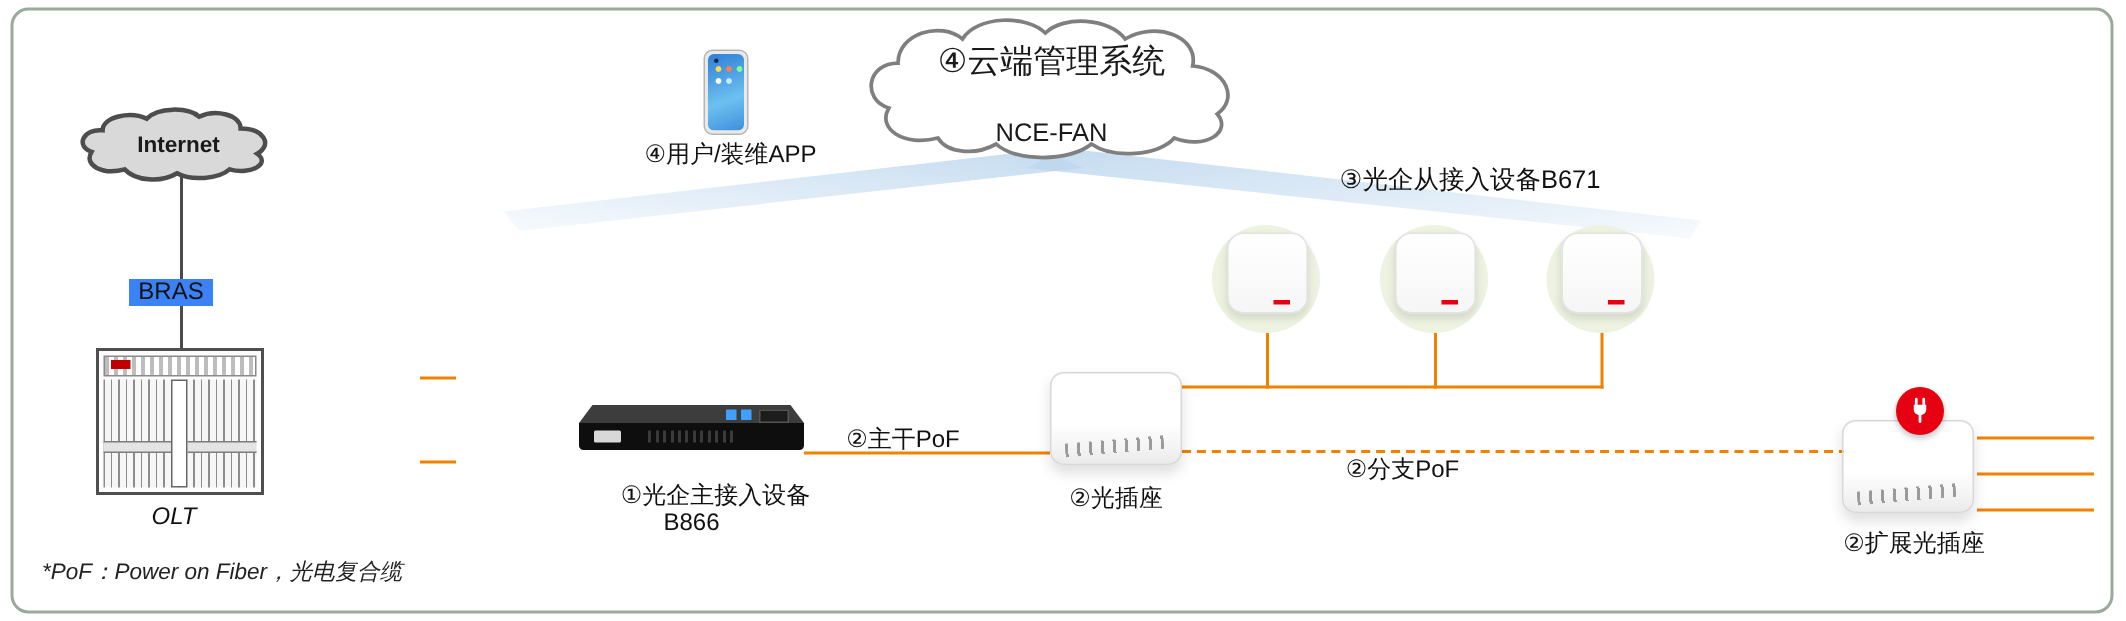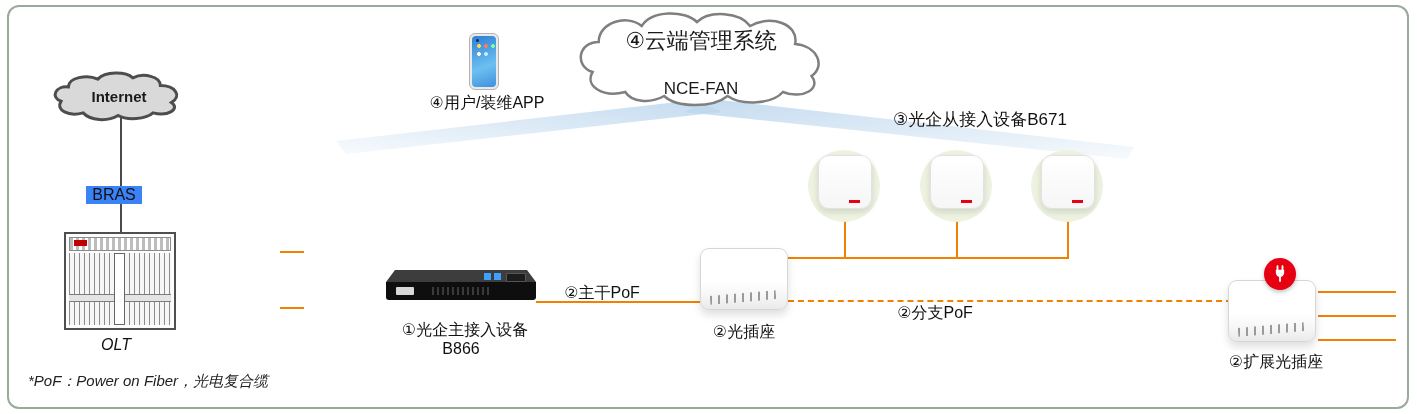--- a/index.html
+++ b/index.html
@@ -135,21 +135,21 @@
 
   <div id="b866">
     <div class="top"></div>
     <div class="body"></div>
     <div class="port-b1"></div>
     <div class="port-b2"></div>
     <div class="port-d"></div>
     <div class="tag"></div>
     <div class="vents"></div>
   </div>
-  <div class="lbl" style="left:375px;top:320px;width:180px;">①光企主接入设备</div>
+  <div class="lbl" style="left:387px;top:320px;width:180px;">①光企主接入设备</div>
   <div class="lbl" style="left:371px;top:340px;width:180px;">B866</div>
 
   <div class="oline" style="left:536px;top:301px;width:164px;height:2px;"></div>
   <div class="lbl" style="left:547px;top:283px;width:110px;">②主干PoF</div>
 
   <div id="socket" class="wbox">
     <div class="ports"></div>
   </div>
   <div class="lbl" style="left:694px;top:322px;width:100px;">②光插座</div>
 

